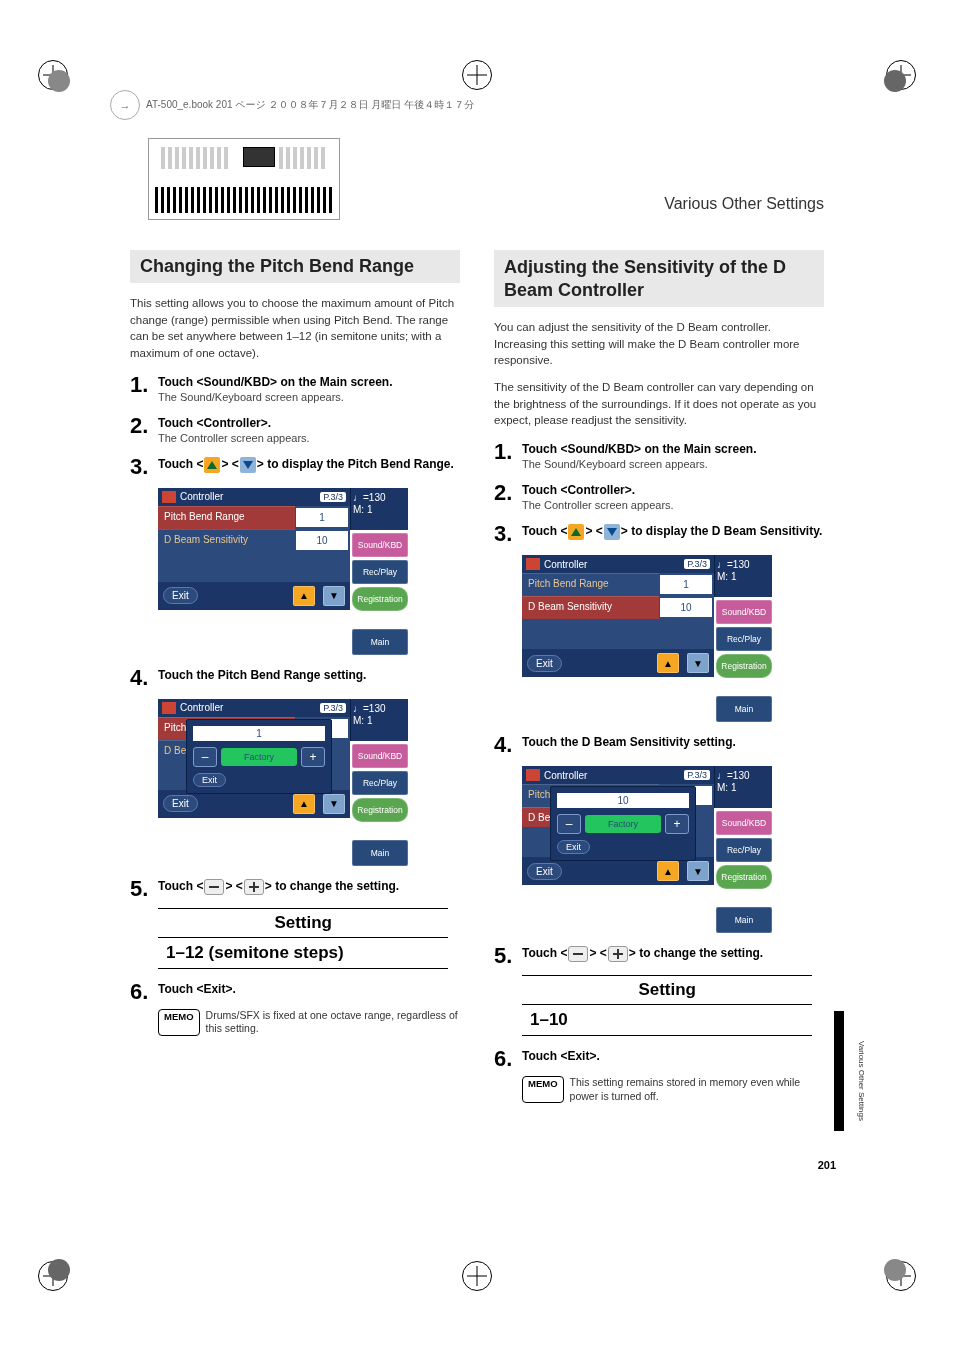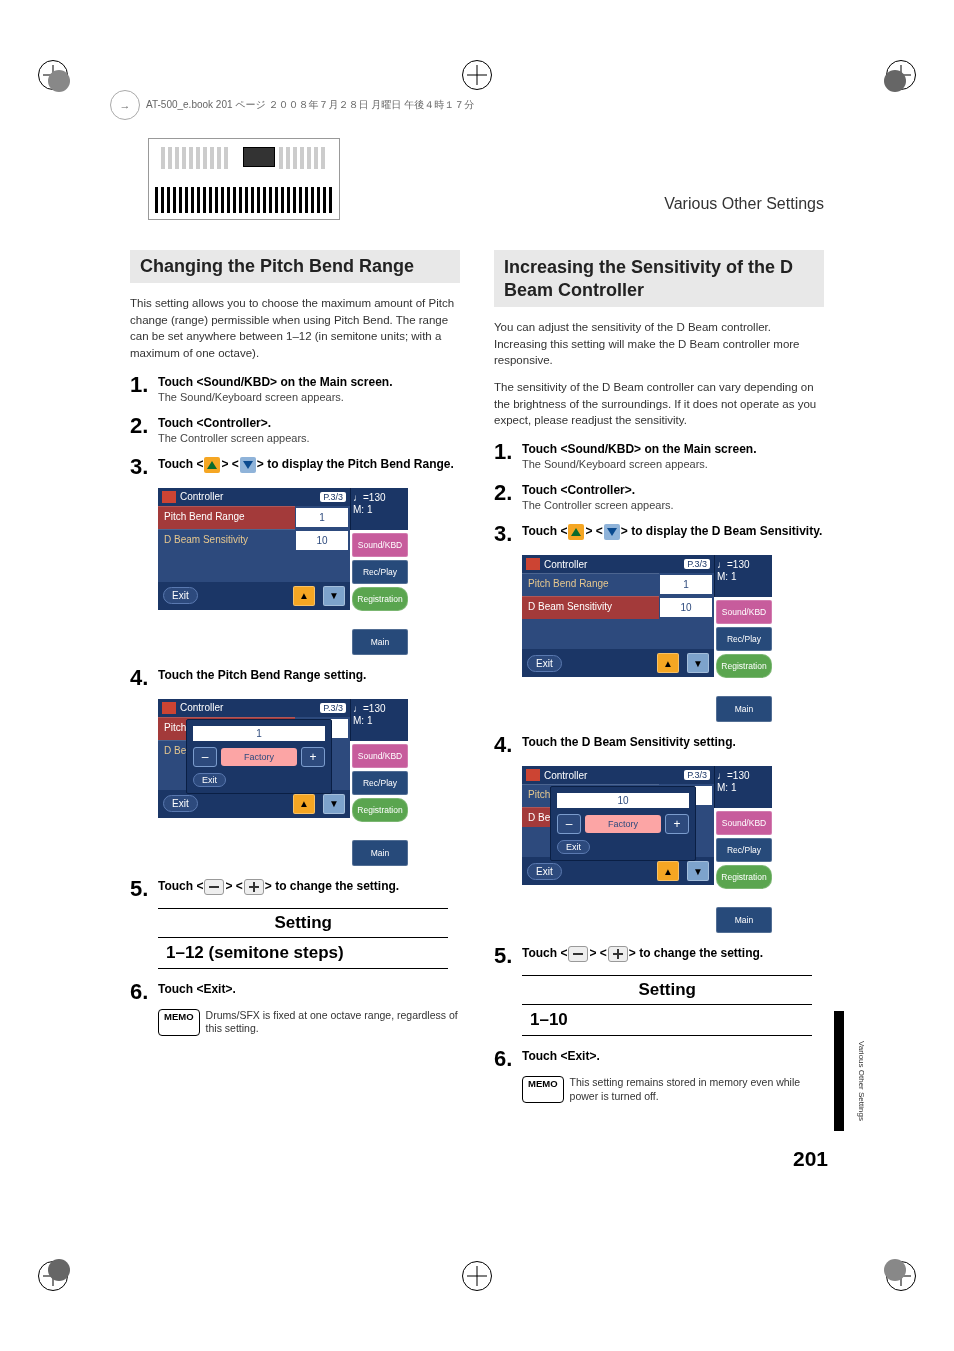--- a/index.html
+++ b/index.html
@@ -222,21 +222,21 @@
     background:#fff; color:#2d4a7d; text-align:center;
     padding:2px 0; margin:2px 0 6px 0;
   }
   .popup .btnrow { display:flex; gap:4px; align-items:center; }
   .popup .pm {
     width:22px; height:18px; border:1px solid #7b9ccd; border-radius:3px;
     background:#2d4a7d; color:#fff; display:inline-flex; align-items:center; justify-content:center;
     font-size:12px;
   }
   .popup .factory {
-    flex:1 1 auto; height:18px; background:#fca5a5; color:#2d4a7d;
+    flex:1 1 auto; height:18px; background:#22c55e; color:#2d4a7d;
     display:inline-flex; align-items:center; justify-content:center; font-size:9px;
     border-radius:3px;
   }
   .popup .exit2 { margin-top:6px; background:#2d4a7d; color:#fff;
     border:1px solid #5a79b0; border-radius:10px; padding:1px 8px; font-size:9px;
     display:inline-block;
   }
 
   .setting-table {
     width:88%; margin:6px 0 4px 28px;
@@ -259,23 +259,23 @@
   .memo-label {
     font-size:9.5px; font-weight:bold;
     border:1px solid #000; border-radius:4px; padding:1px 5px;
     background:#fff; position:relative;
   }
   .note-text { font-size:10.5px; color:#333; flex:1 1 auto; line-height:1.3;}
 
   .page-number {
     position:absolute;
     bottom:180px;
-    right:126px;
+    right:118px;
     font-weight:bold;
-    font-size:21px;
+    font-size:11px;
   }
   .side-tab {
     position:absolute;
     right:110px;
     bottom:220px;
     width:10px;
     height:120px;
     background:#000;
   }
   .side-tab-text {
@@ -452,21 +452,21 @@
       </div>
     </div>
 
     <div class="note-box">
       <span class="note-label">MEMO</span>
       <span class="note-text">Drums/SFX is fixed at one octave range, regardless of this setting.</span>
     </div>
   </div>
 
   <div class="col">
-    <div class="sect-title" style="line-height:1.25;">Increasing the Sensitivity of the D Beam Controller</div>
+    <div class="sect-title" style="line-height:1.25;">Adjusting the Sensitivity of the D Beam Controller</div>
     <p class="para">You can adjust the sensitivity of the D Beam controller. Increasing this setting will make the D Beam controller more responsive.</p>
     <p class="para">The sensitivity of the D Beam controller can vary depending on the brightness of the surroundings. If it does not operate as you expect, please readjust the sensitivity.</p>
 
     <div class="step">
       <div class="step-num">1.</div>
       <div class="step-body">
         <div class="step-main">Touch &lt;Sound/KBD&gt; on the Main screen.</div>
         <div class="step-sub">The Sound/Keyboard screen appears.</div>
       </div>
     </div>

